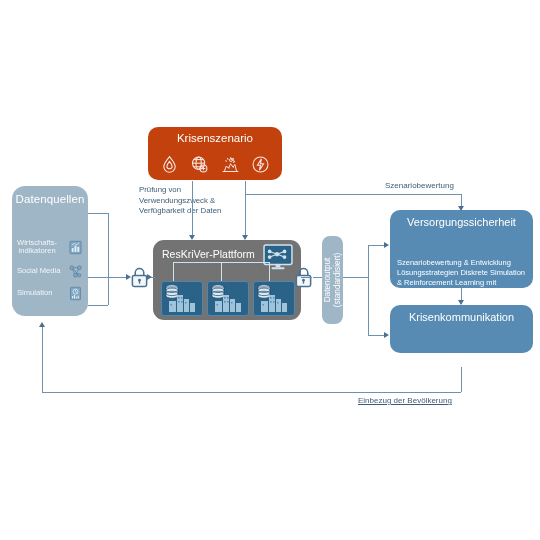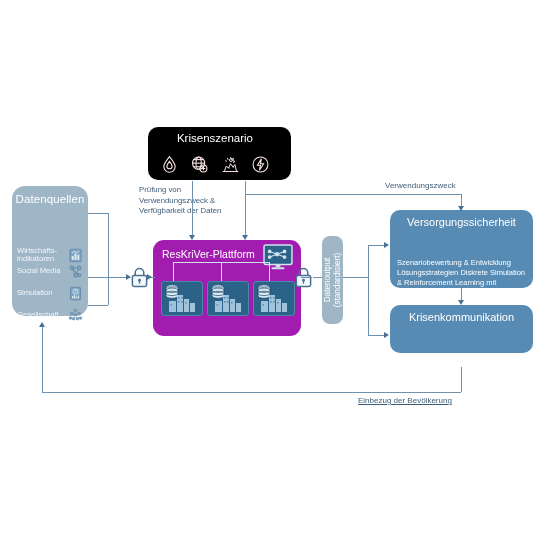--- a/index.html
+++ b/index.html
@@ -22,31 +22,31 @@
       background:#9fb6c6;border-radius:13px;}
   #dq-title{position:absolute;left:0;top:7px;width:76px;text-align:center;
       font-size:11.5px;color:#ffffff;letter-spacing:.1px;}
   .dq-row{position:absolute;left:5px;width:66px;height:20px;
       display:flex;align-items:center;justify-content:space-between;}
   .dq-label{font-size:7.6px;color:#f2f6f9;line-height:8.4px;}
   .dq-ic{width:15px;height:15px;flex:0 0 15px;opacity:.95;}
 
   
   #krisenszenario{position:absolute;left:148px;top:127px;width:134px;height:53px;
-      background:#000000;border-radius:10px;padding-left:9px;}
+      background:#c2410c;border-radius:10px;}
   #ks-title{position:absolute;left:0;top:5px;width:134px;text-align:center;
       font-size:11.5px;color:#ffffff;}
   #ks-icons{position:absolute;left:6px;top:26px;width:122px;height:22px;
       display:flex;align-items:center;justify-content:space-around;}
   #ks-caption{position:absolute;left:139px;top:185px;width:104px;
       font-size:7.8px;line-height:10.6px;color:#3e5c77;}
 
   
-  #platform{position:absolute;left:153px;top:240px;width:148px;height:96px;
-      background:#a21caf;border-radius:11px;}
+  #platform{position:absolute;left:153px;top:240px;width:148px;height:80px;
+      background:#737373;border-radius:11px;}
   #pf-title{position:absolute;left:9px;top:8px;font-size:10.5px;color:#ffffff;}
   #pf-monitor{position:absolute;right:8px;top:4px;width:30px;height:27px;}
   .pf-cell{position:absolute;top:41px;width:40px;height:33px;
       background:#2b6288;border:1px solid #4f86ab;border-radius:3px;}
   .pf-stem{position:absolute;background:#cfe2ee;width:1px;}
 
   
   .lock{position:absolute;width:19px;height:22px;}
 
   
@@ -71,21 +71,21 @@
 </style>
 </head>
 <body>
 
 <div id="canvas">
 
   <div id="datenquellen">
     <div id="dq-title">Datenquellen</div>
 
 
-    <div class="dq-row" style="top:57px;height:24px;">
+    <div class="dq-row" style="top:49px;height:24px;text-align:center;">
       <span class="dq-label" style="white-space:pre-line;">Wirtschafts-
 indikatoren</span>
       <svg class="dq-ic" viewBox="0 0 24 24">
         <rect x="3" y="2" width="18" height="20" rx="1.5" fill="#7ea6c2" stroke="#4d7593" stroke-width="1"></rect>
         <rect x="6" y="13" width="3" height="6" fill="#e9f1f6"></rect>
           <rect x="10.5" y="9" width="3" height="10" fill="#e9f1f6"></rect>
         <rect x="15" y="11" width="3" height="8" fill="#e9f1f6"></rect>
         <path d="M6 8 L10 5.5 L14 7.5 L18 4.5" stroke="#e9f1f6" stroke-width="1.2" fill="none"></path>
       </svg>
     </div>
@@ -113,35 +113,20 @@
         <circle cx="12" cy="9" r="4" fill="none" stroke="#eaf1f6" stroke-width="1.3"></circle>
         <line x1="12" y1="6.5" x2="12" y2="9" stroke="#eaf1f6" stroke-width="1.2"></line>
         <line x1="12" y1="9" x2="13.8" y2="10.3" stroke="#eaf1f6" stroke-width="1.2"></line>
         <rect x="6.5" y="16" width="1.7" height="4" fill="#eaf1f6"></rect>
           <rect x="9.5" y="14.5" width="1.7" height="5.5" fill="#eaf1f6"></rect>
         <rect x="12.5" y="17" width="1.7" height="3" fill="#eaf1f6"></rect>
           <rect x="15.5" y="15.5" width="1.7" height="4.5" fill="#eaf1f6"></rect>
       </svg>
     </div>
 
-    <div class="dq-row" style="top:119px;">
-      <span class="dq-label">Gesellschaft</span>
-      <svg class="dq-ic" viewBox="0 0 24 24">
-        <g fill="#7ea6c2" stroke="#4d7593" stroke-width=".8">
-          <circle cx="12" cy="4" r="2.2"></circle>
-            <circle cx="6" cy="9" r="2.2"></circle>
-            <circle cx="18" cy="9" r="2.2"></circle>
-          <circle cx="12" cy="11" r="2.2"></circle>
-            <circle cx="4" cy="16" r="2.2"></circle>
-            <circle cx="9" cy="17" r="2.2"></circle>
-          <circle cx="15" cy="17" r="2.2"></circle>
-            <circle cx="20" cy="16" r="2.2"></circle>
-        </g>
-      </svg>
-    </div>
   </div>
 
   <div id="krisenszenario">
     <div id="ks-title">Krisenszenario</div>
     <div id="ks-icons">
       <svg width="21" height="21" viewBox="0 0 24 24">
         <g fill="none" stroke="#fbe7e5" stroke-width="1.2">
           <path d="M12 3 C8 8 5.5 11 5.5 14.3 A6.5 6.5 0 0 0 18.5 14.3 C18.5 11 16 8 12 3Z"></path>
           <path d="M12 8.5 C10 11 9 12.3 9 13.9 A3 3 0 0 0 15 13.9 C15 12.3 14 11 12 8.5Z"></path>
         </g>
@@ -342,21 +327,21 @@
   <div class="arw r" style="left:384px;top:241.5px;"></div>
   <div class="ln h" style="left:368px;top:335px;width:18px;"></div>
   <div class="arw r" style="left:384px;top:331.5px;"></div>
 
   <div class="ln v" style="left:461px;top:288px;height:15px;"></div>
   <div class="arw d" style="left:457.5px;top:300px;"></div>
 
   <div class="ln v" style="left:461px;top:194px;height:16px;"></div>
   <div class="arw d" style="left:457.5px;top:206px;"></div>
   <div class="ln h" style="left:245px;top:194px;width:216px;"></div>
-  <div class="note" style="left:385px;top:181px;">Verwendungszweck</div>
+  <div class="note" style="left:385px;top:181px;">Szenariobewertung</div>
 
   <div class="ln v" style="left:461px;top:367px;height:25px;"></div>
   <div class="ln h" style="left:42px;top:392px;width:419px;"></div>
   <div class="ln v" style="left:42px;top:327px;height:65px;"></div>
   <div class="arw u" style="left:38.5px;top:322px;"></div>
   <div class="note" style="left:358px;top:396px;text-decoration:underline;">Einbezug der Bevölkerung</div>
 
 </div>
 
 </body></html>

